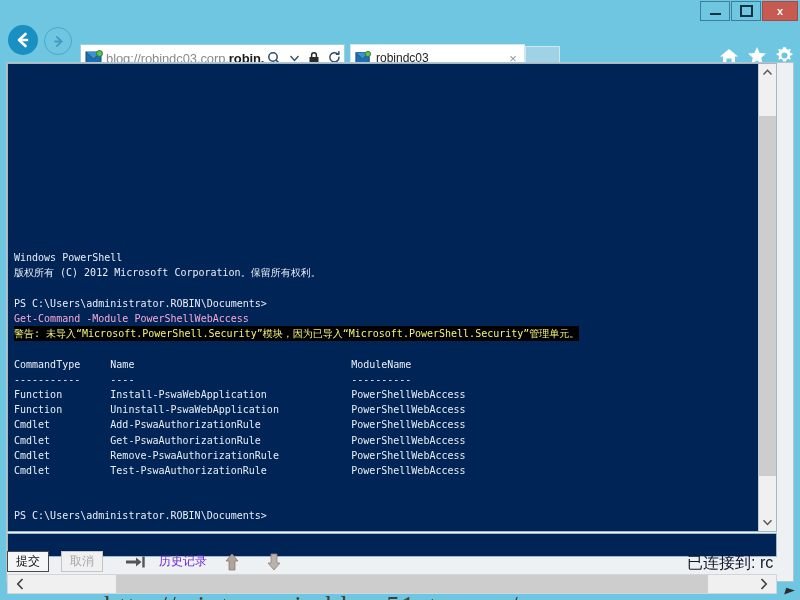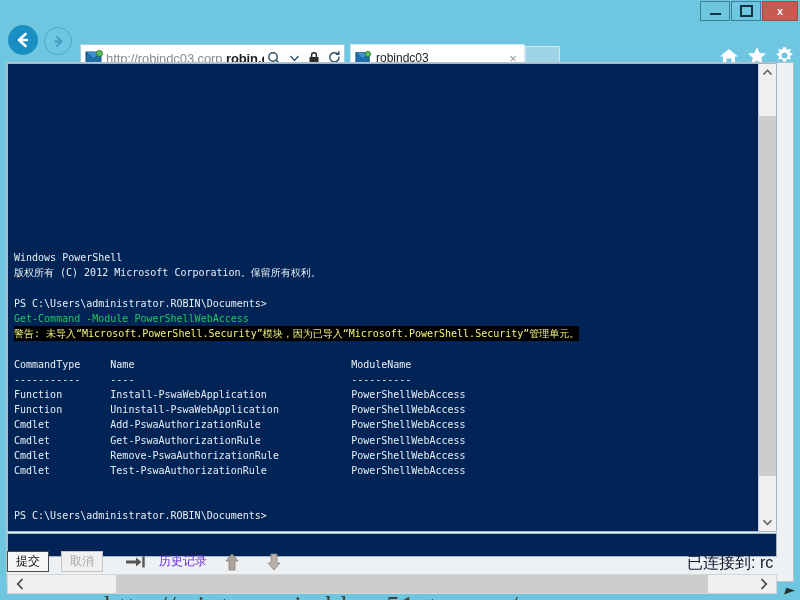--- a/index.html
+++ b/index.html
@@ -51,21 +51,21 @@
   .page{position:absolute;left:6px;top:62px;width:788px;height:520px;background:#eef1f3;
         border:1px solid #b6c3cb;box-sizing:border-box;}
 
   .console-wrap{position:absolute;left:7px;top:63px;width:770px;height:469px;background:#012456;
                 border:1px solid #9fb7c6;box-sizing:border-box;overflow:hidden;}
   .console{position:absolute;left:0;top:0;width:754px;height:467px;padding:4px 0 0 6px;box-sizing:border-box;
            font-family:"DejaVu Sans Mono","Liberation Mono",monospace;font-size:10px;line-height:15.2px;
            color:#e8eef4;white-space:pre;}
   .line{display:block;height:15.2px;}
   .warn{background:#000;color:#f3f37a;display:inline-block;}
-  .cmd{color:#22c55e;}
+  .cmd{color:#f9a8d4;}
 
   .vscroll{position:absolute;right:0;top:0;width:17px;height:467px;background:#f0f0f0;border-left:1px solid #c9cdd1;}
   .vs-arrow{width:17px;height:17px;display:flex;align-items:center;justify-content:center;
             background:#f0f0f0;color:#555;font-size:10px;}
   .vs-thumb{position:absolute;left:0;top:52px;width:17px;height:360px;background:#cdcdcd;}
 
   .inputline{position:absolute;left:7px;top:533px;width:770px;height:24px;background:#012456;
              border:1px solid #9fb7c6;box-sizing:border-box;}
   .inputline input{width:100%;height:100%;border:0;outline:0;background:transparent;color:#e8eef4;
                    font-family:"DejaVu Sans Mono","Liberation Mono",monospace;font-size:12.2px;padding:0 5px;box-sizing:border-box;}
@@ -131,21 +131,21 @@
     </div>
 
     <div class="addrbar">
       <span class="addr-fav">
         <svg width="18" height="18" viewBox="0 0 18 18">
           <rect x="1" y="3" width="15" height="12" fill="#1f6fae" stroke="#0d4f80"></rect>
           <path d="M1 3 L8.5 10 L16 3" fill="#3e8fce" stroke="#0d4f80" stroke-width="0.8"></path>
           <circle cx="14.5" cy="4.5" r="3" fill="#5cc15c" stroke="#2e7a2e"></circle>
         </svg>
       </span>
-      <span class="addr-text"><span>http://robindc03.corp.</span><b>robin.com</b></span>
+      <span class="addr-text"><span>blog://robindc03.corp.</span><b>robin.com</b></span>
       <span class="addr-ic">
         <svg width="14" height="14" viewBox="0 0 14 14">
             <circle cx="6" cy="6" r="4.2" fill="none" stroke="#2b4f66" stroke-width="1.5"></circle>
             <path d="M9.2 9.2 L13 13" stroke="#2b4f66" stroke-width="1.6" stroke-linecap="round"></path>
           </svg>
       </span>
       <span class="addr-ic">
         <svg width="9" height="7" viewBox="0 0 9 7">
             <path d="M0.5 1 L4.5 5.5 L8.5 1" fill="none" stroke="#2b4f66" stroke-width="1.4"></path>
           </svg>

